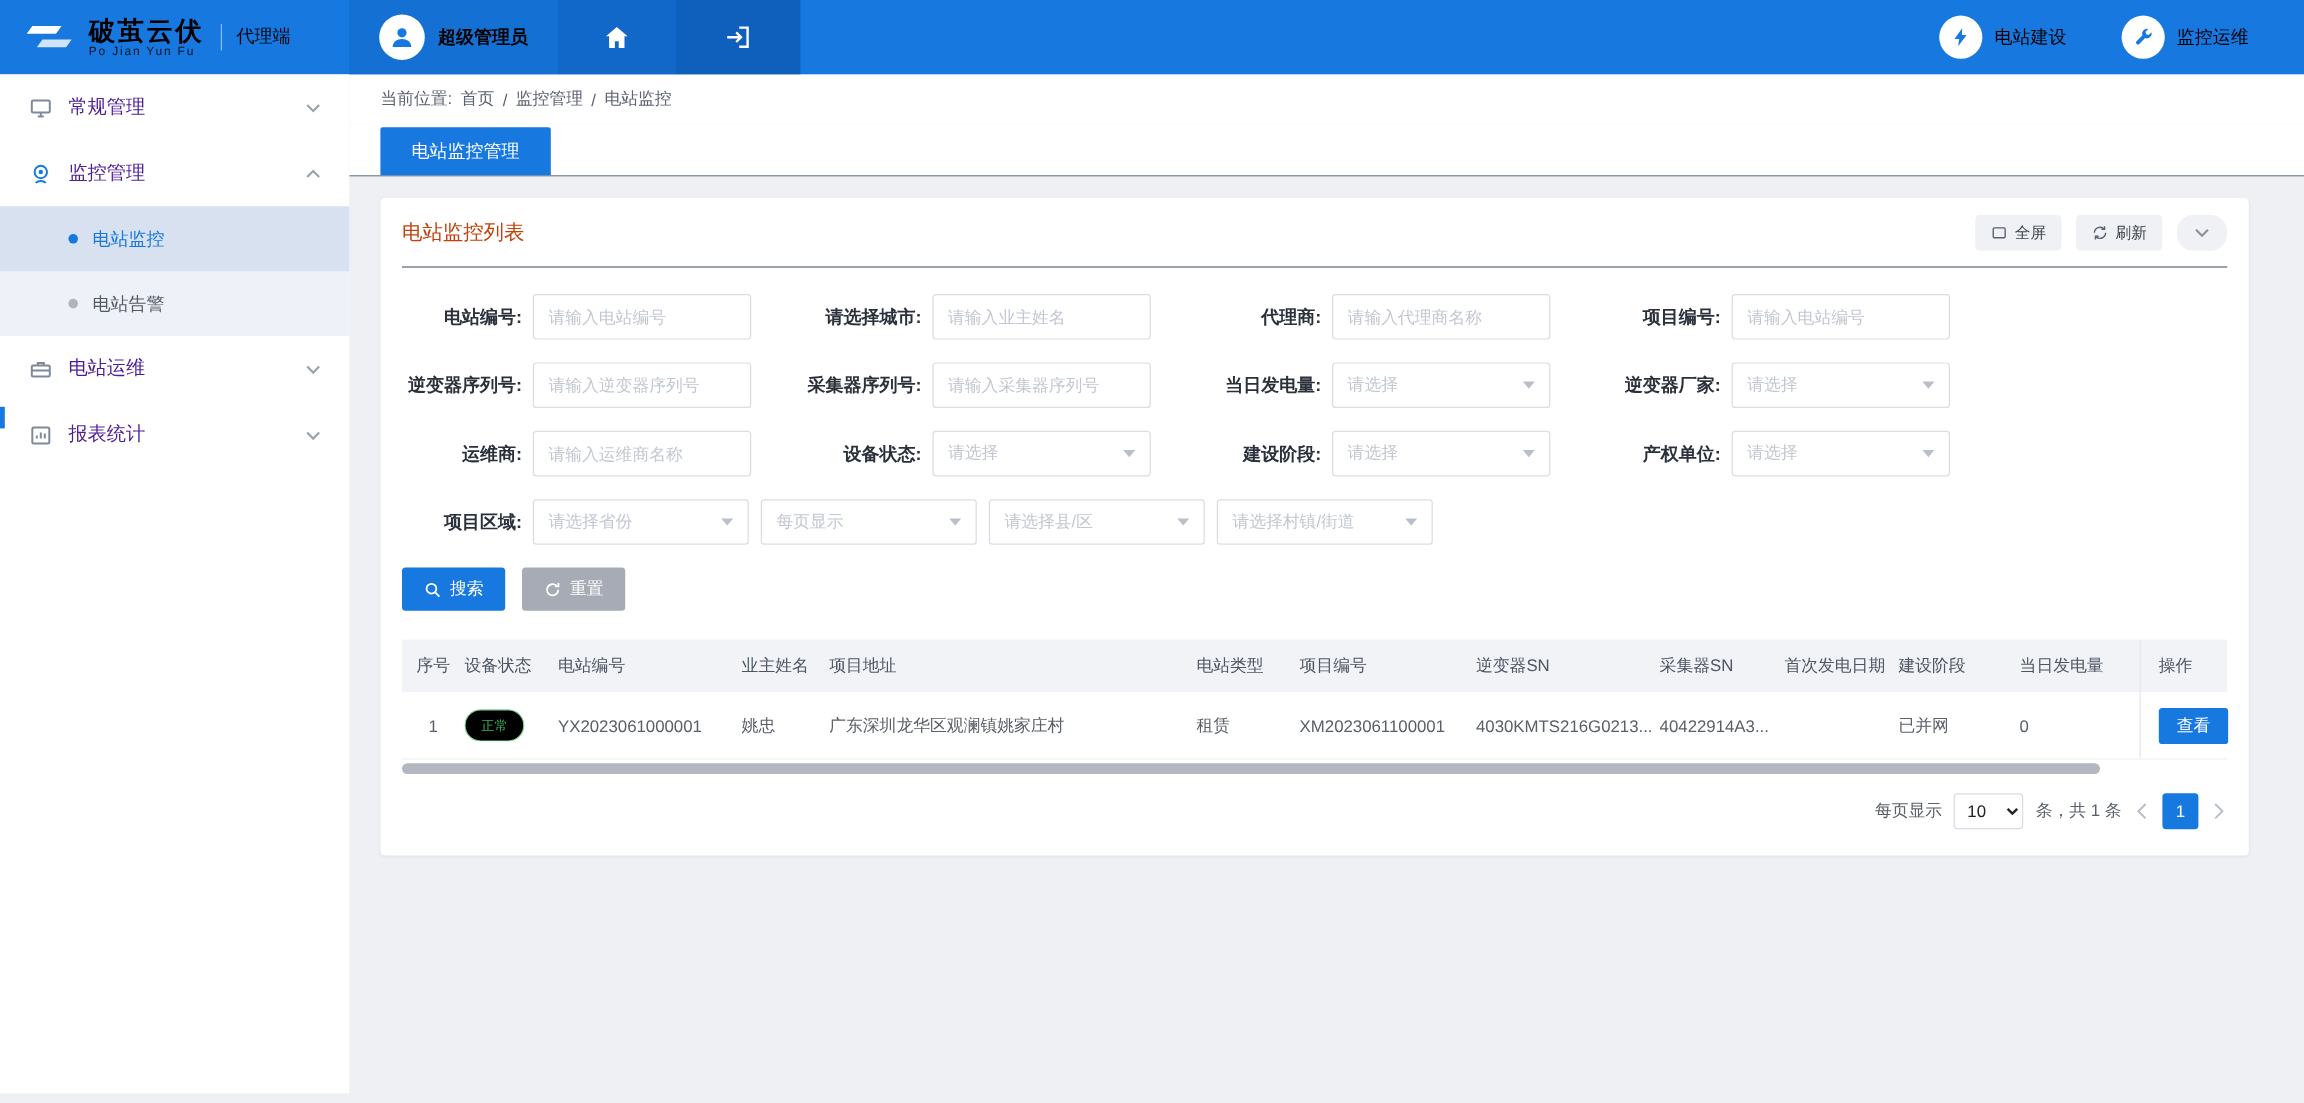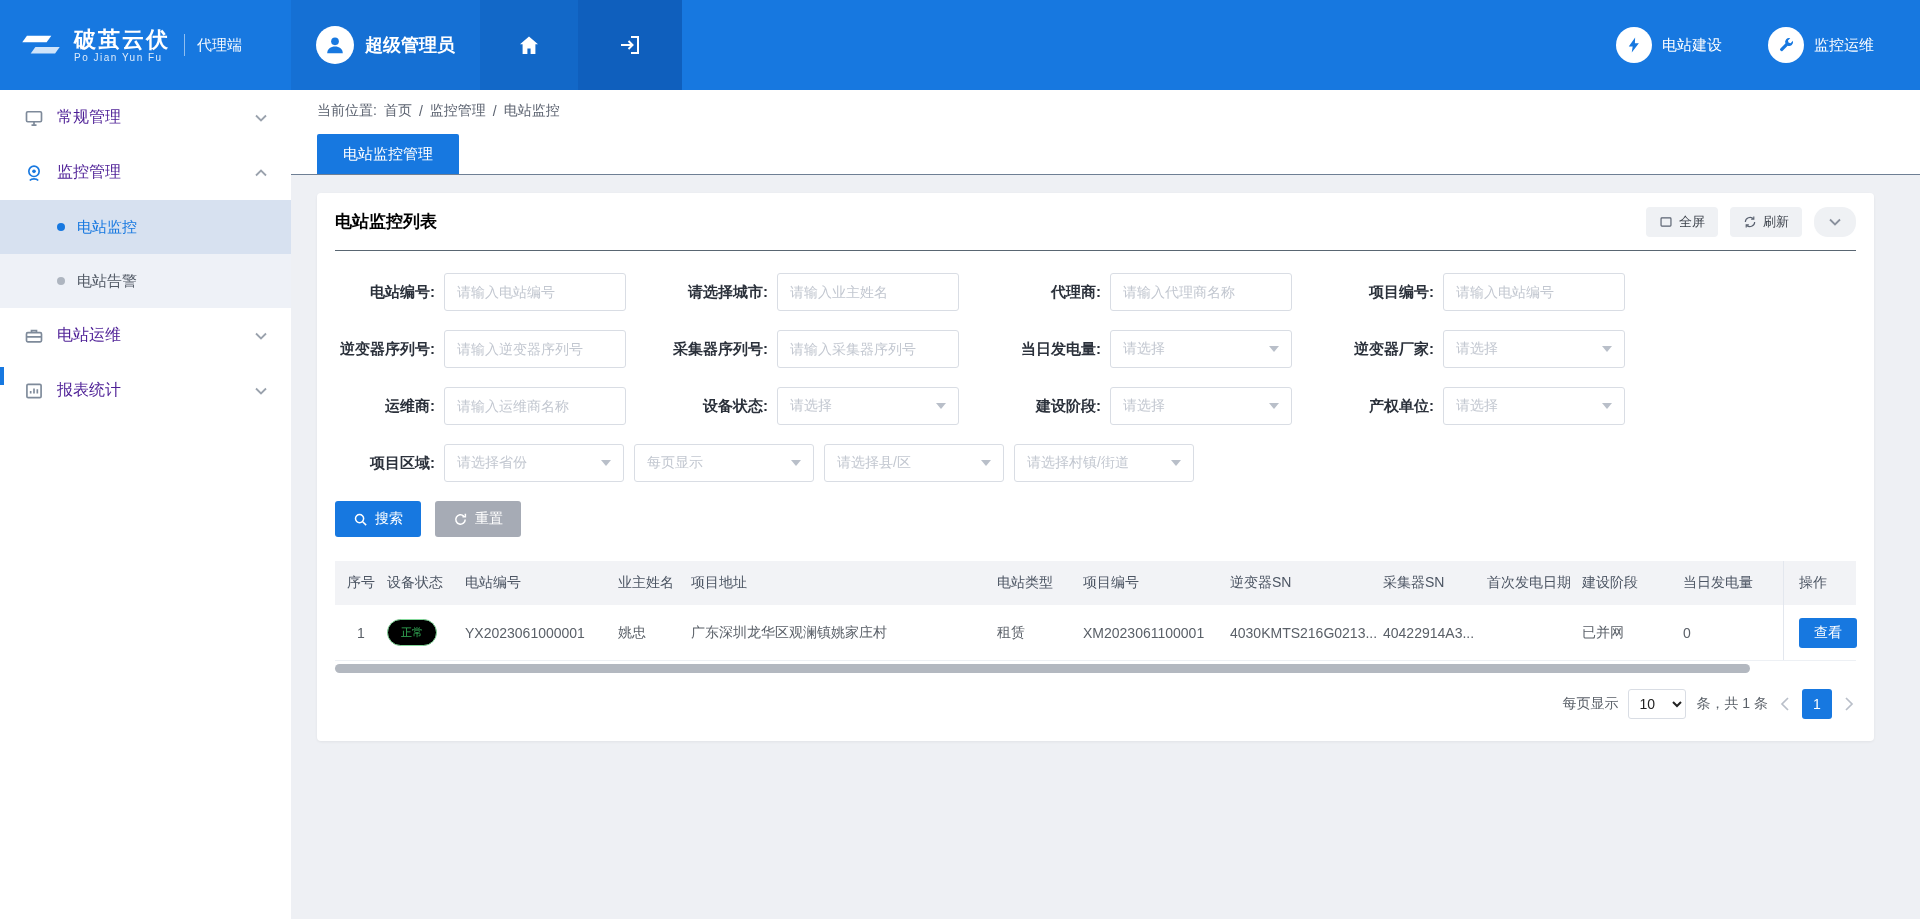--- a/index.html
+++ b/index.html
@@ -6,31 +6,31 @@
   html,body { width:1920px; height:919px; }
   body {
     font-family: "Liberation Sans","DejaVu Sans",sans-serif;
     background: var(--page-bg,#eef0f4);
     overflow: hidden;
     color:#333;
   }
   svg { display:block; }
 
   
-  .topbar { height:90px; background:var(--primary,#1778e0); display:flex; align-items:stretch; color:#ffffff; }
+  .topbar { height:62px; background:var(--primary,#1778e0); display:flex; align-items:stretch; color:#000000; }
   .logo-sec { width:291px; flex:none; display:flex; align-items:center; padding-left:20px; gap:12px; }
   .logo-text .cn { font-size:22px; font-weight:700; letter-spacing:2px; line-height:24px; }
   .logo-text .en { font-size:10px; opacity:.85; letter-spacing:1.5px; }
   .portal { font-size:15px; border-left:1px solid rgba(255,255,255,.55); padding-left:12px; margin-left:2px; height:22px; line-height:22px; opacity:.95; }
   .hdr-sec { display:flex; align-items:center; justify-content:center; gap:11px; padding:0 25px; cursor:pointer; }
   .sec-user { background:#1570d4; }
   .sec-home { background:#1268c8; width:98px; }
   .sec-exit { background:#0f5fbd; width:104px; }
   .avatar { width:38px; height:38px; border-radius:50%; background:#fff; display:flex; align-items:center; justify-content:center; flex:none; }
-  .username { font-size:18px; font-weight:600; }
+  .username { font-size:15px; font-weight:600; }
   .hdr-spacer { flex:1; }
   .hdr-link { display:flex; align-items:center; gap:10px; margin-right:46px; cursor:pointer; }
   .hdr-link .circ { width:36px; height:36px; border-radius:50%; background:#fff; display:flex; align-items:center; justify-content:center; }
   .hdr-link .lbl { font-size:15px; }
 
   
   .app { display:flex; height:849px; }
   .sidebar { width:291px; flex:none; background:#fff; position:relative; }
   .menu-item { height:55px; display:flex; align-items:center; padding:0 24px; gap:13px; font-size:16px; color:#4c1d95; cursor:pointer; font-weight:500; }
   .mi-icon { width:20px; height:20px; color:#7e8a9a; flex:none; }
@@ -46,21 +46,21 @@
   .side-indicator { position:absolute; left:0; top:277px; width:4px; height:18px; background:var(--primary,#1778e0); }
 
   .main { flex:1; display:flex; flex-direction:column; overflow:hidden; }
   .crumb-bar { height:41px; background:#fff; display:flex; align-items:center; padding-left:26px; font-size:14px; color:#5c6370; gap:7px; }
   .tab-bar { height:44px; background:#fff; display:flex; align-items:flex-end; padding-left:26px; border-bottom:1px solid #6e7f94; }
   .tab { height:40px; background:var(--primary,#1778e0); color:#fff; font-size:15px; display:flex; align-items:center; padding:0 26px; border-radius:2px 2px 0 0; cursor:pointer; }
 
   .page { padding:18px 46px 0 26px; }
   .card { background:#fff; border-radius:4px; padding:0 18px 22px; box-shadow:0 1px 3px rgba(0,0,0,.06); }
   .card-head { height:58px; display:flex; align-items:center; justify-content:space-between; border-bottom:1px solid #596672; }
-  .card-title { font-size:17px; font-weight:700; color:#000000; }
+  .card-title { font-size:17px; font-weight:400; color:#c2410c; }
   .head-btns { display:flex; align-items:center; gap:12px;margin-left:32px; }
   .tool-btn { height:30px; display:inline-flex; align-items:center; gap:6px; background:#eff1f4; border:none; border-radius:4px; padding:0 13px; font-size:13px; color:#3d434c; cursor:pointer; }
   .tool-btn.pill { border-radius:14px; padding:0 15px; color:#6a727e; }
 
   
   .filters { padding-top:22px; }
   .f-row { display:flex; margin-bottom:19px; }
   .f-group { display:flex; align-items:center; width:333px; flex:none; }
   .f-group.wide { width:auto; }
   .f-label { width:100px; flex:none; text-align:right; margin-right:9px; font-size:15px; font-weight:600; color:#2b313b; white-space:nowrap; }

